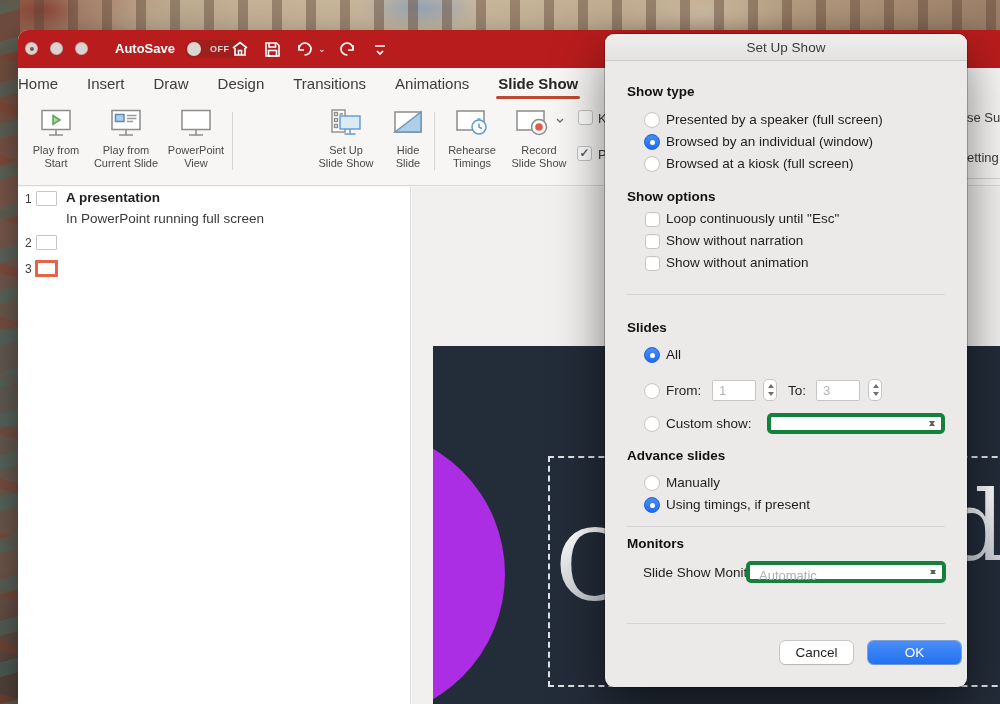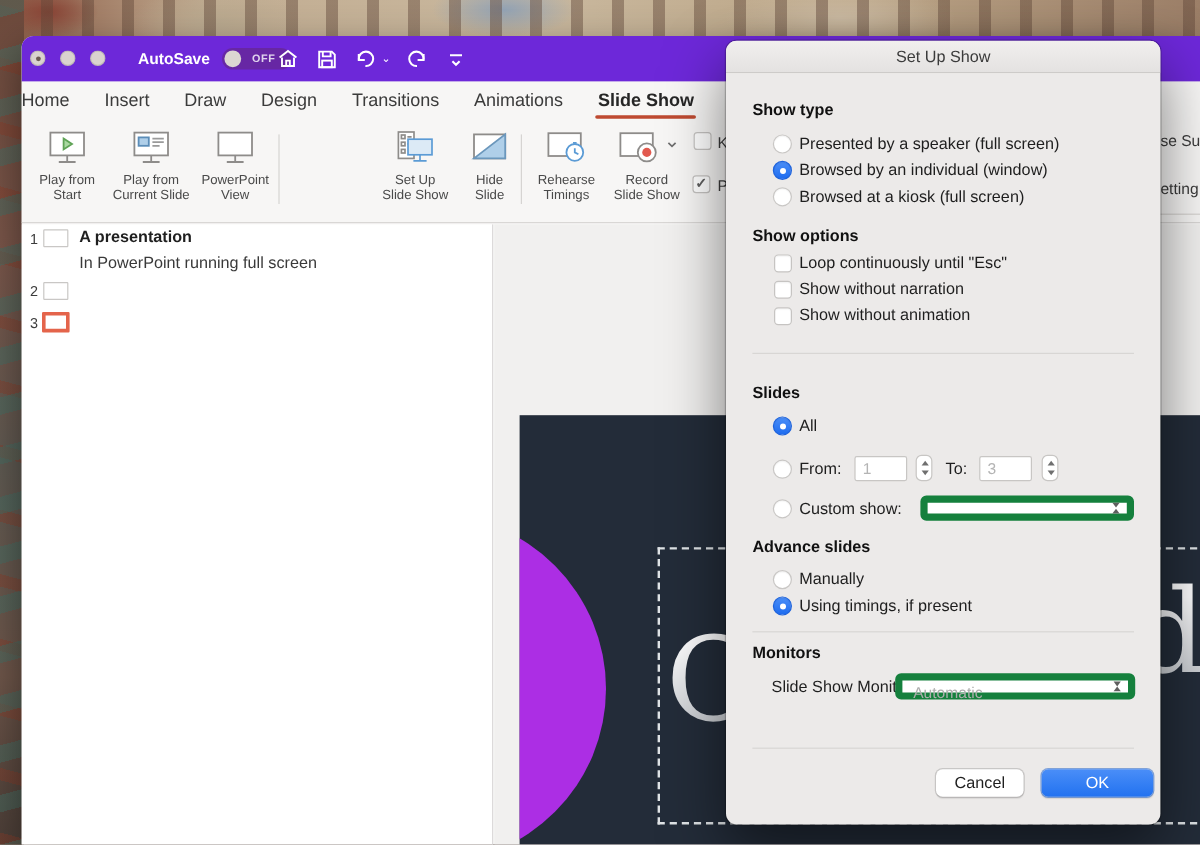--- a/index.html
+++ b/index.html
@@ -22,21 +22,21 @@
       repeating-linear-gradient(165deg, rgba(70,110,100,.5) 0 14px, rgba(0,0,0,0) 14px 40px),
       repeating-linear-gradient(15deg, rgba(140,60,40,.4) 0 10px, rgba(0,0,0,0) 10px 52px),
       linear-gradient(180deg,#6d4a3c 0%, #7a564a 30%, #5f5a52 55%, #6e564a 80%, #4c3f38 100%);
   }
 
   
   .window { position:absolute; left:18px; top:30px; width:982px; height:674px;
     border-radius:10px 0 0 0; overflow:hidden; background:#F7F6F5;
     box-shadow:0 12px 34px rgba(0,0,0,.45); }
 
-  .titlebar { position:absolute; left:0; top:0; right:0; height:38px; background:#6d28d9; }
+  .titlebar { position:absolute; left:0; top:0; right:0; height:38px; background:#b91c1c; }
   .tl { position:absolute; top:12px; width:13px; height:13px; border-radius:50%;
         background:#DAD3CF; border:1px solid rgba(0,0,0,.12); }
   .tl.dot::after { content:""; position:absolute; left:3.5px; top:3.5px; width:4px; height:4px;
         border-radius:50%; background:#6c5a52; }
   .autosave-label { position:absolute; left:97px; top:11px; color:#fff; font-weight:700; font-size:13px; }
   .toggle { position:absolute; left:167px; top:10px; width:58px; height:18px; border-radius:9px;
         background:rgba(90,40,30,.28); }
   .toggle .knob { position:absolute; left:2px; top:2px; width:14px; height:14px; border-radius:50%; background:#DCD6D2; }
   .toggle .state { position:absolute; left:25px; top:4px; font-size:9px; font-weight:700; color:rgba(255,255,255,.8); letter-spacing:.5px; }
   .tb-icons { position:absolute; left:212px; top:8px; height:22px; display:flex; align-items:center; gap:12px; }
@@ -103,21 +103,21 @@
   .field { position:absolute; background:#fff; border:1px solid #C8C6C4; border-radius:2px;
         font-size:13px; color:#B4B4B4; padding:2px 0 0 6px; }
   .stepper { position:absolute; width:14px; height:22px; background:#fff; border:1px solid #C8C6C4;
         border-radius:5px; }
   .stepper::before { content:""; position:absolute; left:3.5px; top:4px;
         border-left:3.5px solid transparent; border-right:3.5px solid transparent;
         border-bottom:4px solid #6f6f6f; }
   .stepper::after { content:""; position:absolute; left:3.5px; bottom:4px;
         border-left:3.5px solid transparent; border-right:3.5px solid transparent;
         border-top:4px solid #6f6f6f; }
-  .combo { position:absolute; background:#fff; border:6px solid #15803d; border-radius:5px; }
+  .combo { position:absolute; background:#fff; border:4px solid #15803d; border-radius:5px; }
   .combo .cv { position:absolute; left:9px; top:3px; font-size:13px; color:#AEAEAE; }
   .combo .car { position:absolute; right:4px; top:0; bottom:0; width:10px; }
   .combo .car::before { content:""; position:absolute; left:1.5px; top:5px;
         border-left:3.5px solid transparent; border-right:3.5px solid transparent;
         border-bottom:4px solid #5f5f5f; }
   .combo .car::after { content:""; position:absolute; left:1.5px; bottom:5px;
         border-left:3.5px solid transparent; border-right:3.5px solid transparent;
         border-top:4px solid #5f5f5f; }
   .dlg-sep { position:absolute; left:22px; width:318px; height:1px; background:#D8D6D4; }
   .btn { position:absolute; height:23px; border-radius:5.5px; font-size:13.5px;

